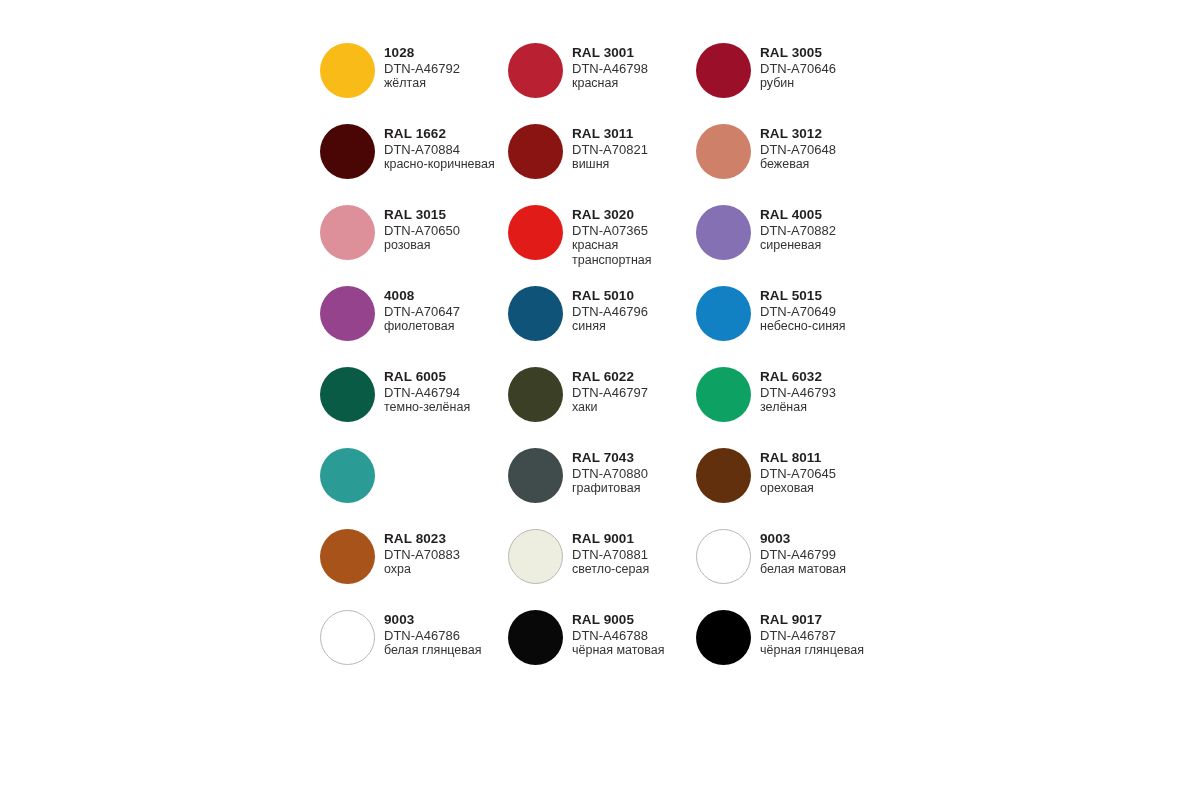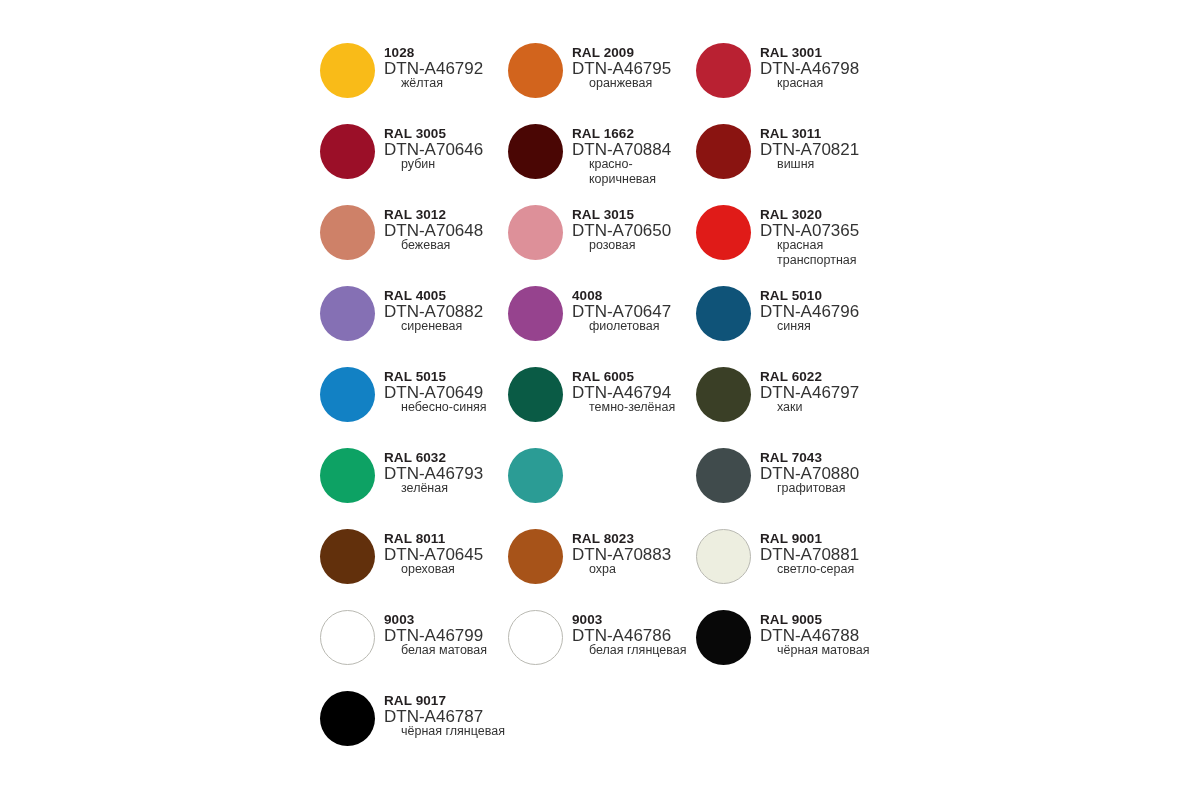--- a/index.html
+++ b/index.html
@@ -52,57 +52,48 @@
   }
   .swatch-code {
     font-size: 13.5px;
     font-weight: bold;
     color: #231f20;
     line-height: 16px;
     letter-spacing: 0.1px;
     white-space: nowrap;
   }
   .swatch-article {
-    font-size: 17px;
+    font-size: 13px;
     font-weight: normal;
     color: #333333;
     line-height: 15px;
     white-space: nowrap;
   }
   .swatch-name {
     font-size: 12.5px;
     font-weight: normal;
     color: #333333;
     line-height: 15px;
     max-width: 124px;
-    margin-left: 17px;
   }
 </style>
 </head>
 <body>
 
 <div id="swatch-chart">
   <div class="grid">
       <div class="swatch-item">
         <div class="swatch-dot" style="background: rgb(249, 187, 24);"></div>
         <div class="swatch-text">
           <div class="swatch-code">1028</div>
           <div class="swatch-article">DTN-A46792</div>
           <div class="swatch-name">жёлтая</div>
         </div>
       </div>
       <div class="swatch-item">
-        <div class="swatch-dot" style="background: rgb(210, 100, 29);"></div>
-        <div class="swatch-text">
-          <div class="swatch-code">RAL 2009</div>
-          <div class="swatch-article">DTN-A46795</div>
-          <div class="swatch-name">оранжевая</div>
-        </div>
-      </div>
-      <div class="swatch-item">
         <div class="swatch-dot" style="background: rgb(185, 33, 50);"></div>
         <div class="swatch-text">
           <div class="swatch-code">RAL 3001</div>
           <div class="swatch-article">DTN-A46798</div>
           <div class="swatch-name">красная</div>
         </div>
       </div>
       <div class="swatch-item">
         <div class="swatch-dot" style="background: rgb(155, 15, 40);"></div>
         <div class="swatch-text">

